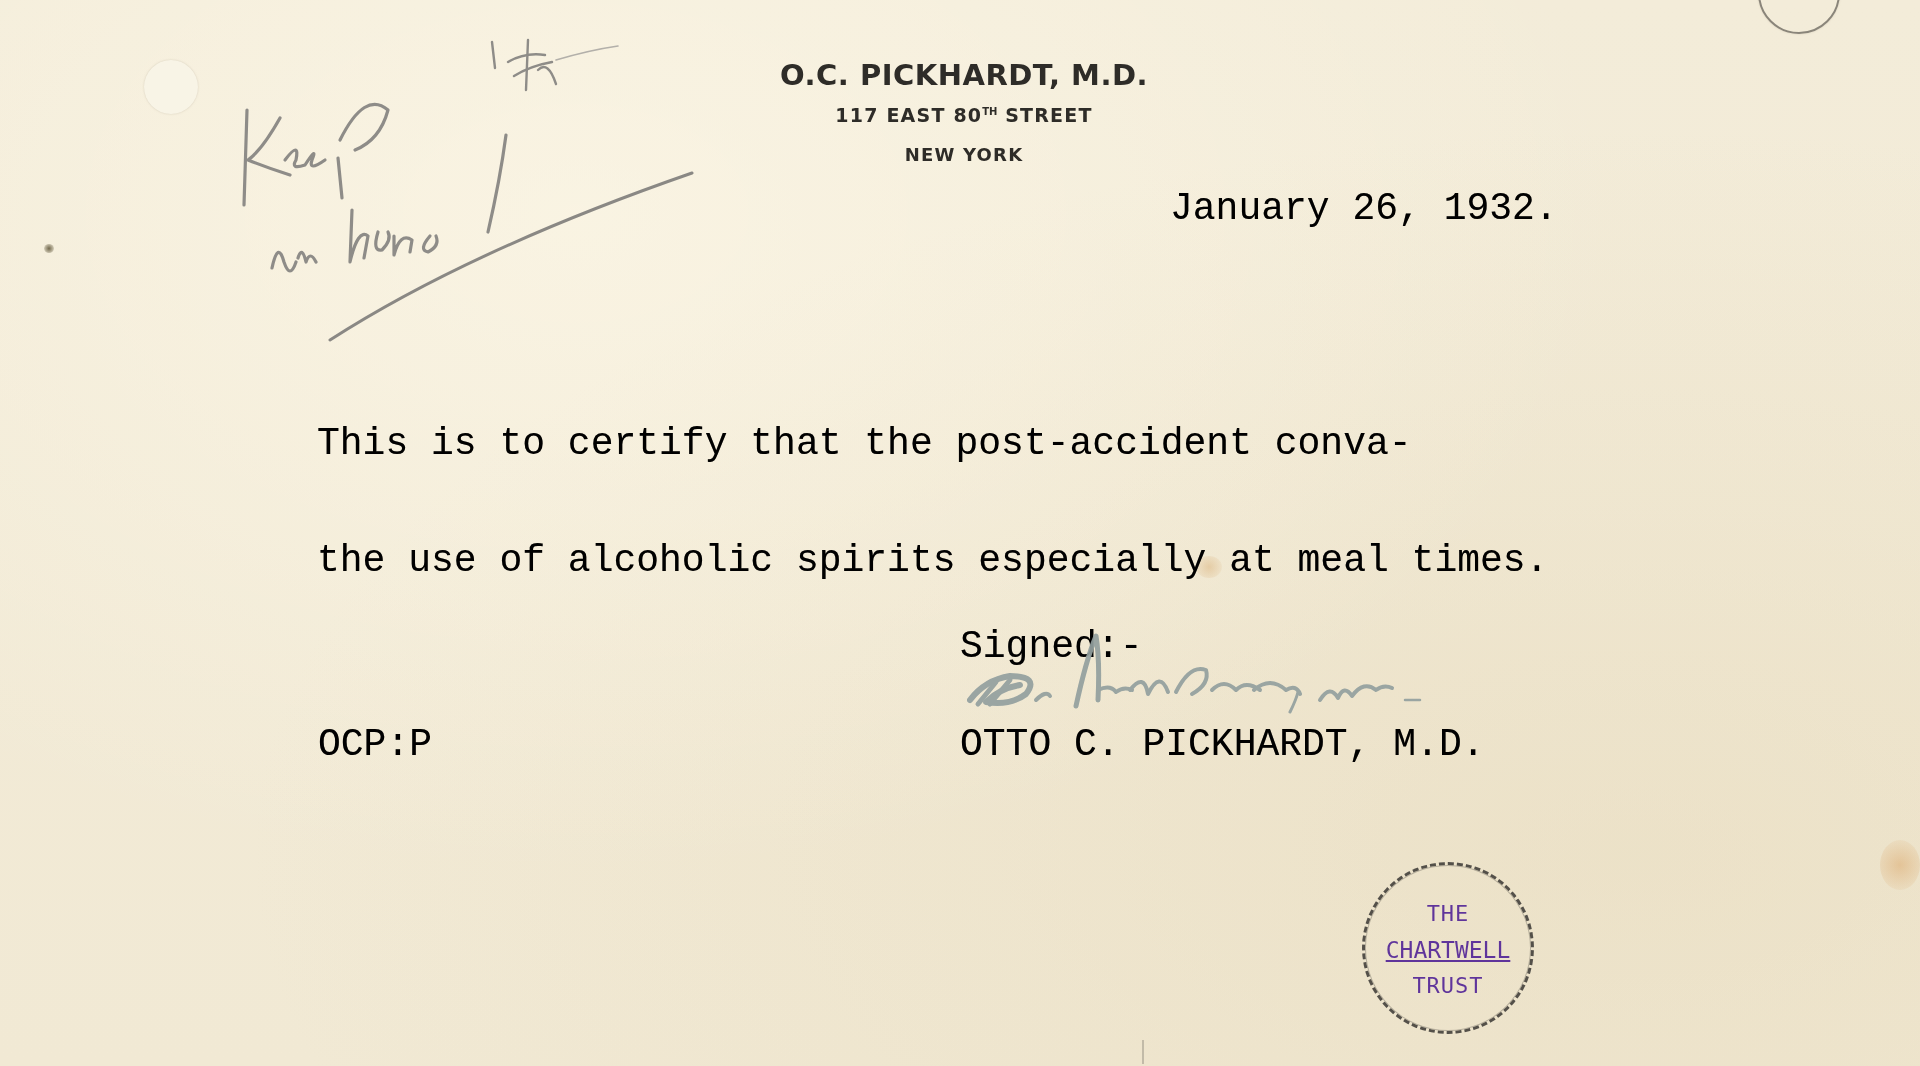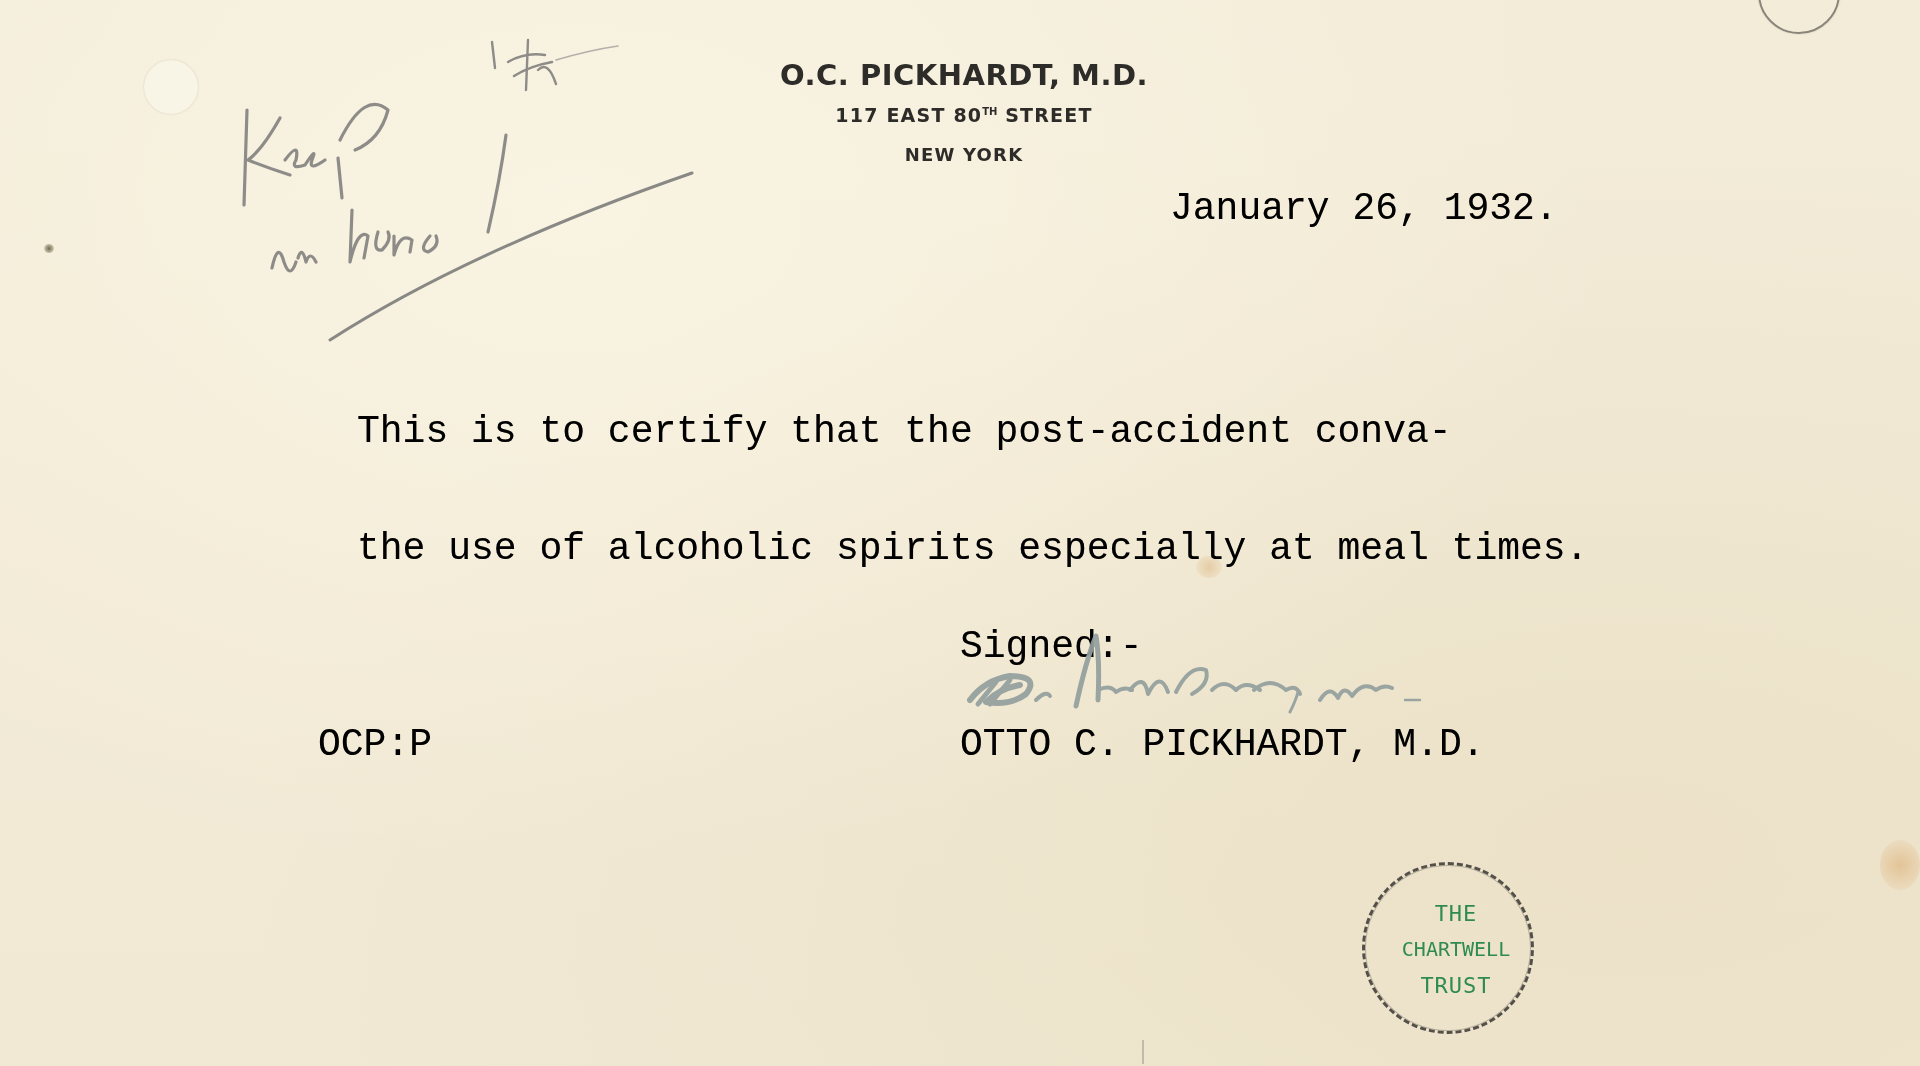--- a/index.html
+++ b/index.html
@@ -41,50 +41,50 @@
   .tw {
     position: absolute;
     font-family: "Liberation Mono", "DejaVu Sans Mono", monospace;
     font-size: 38px;
     line-height: 39px;
     color: #000000;
     white-space: pre;
     text-shadow: 0 0 0.6px rgba(60,55,48,0.5);
   }
   .date    { left: 1170px; top: 189px; }
-  .body    { left: 317px;  top: 334px; margin-left: 40px; }
+  .body    { left: 317px;  top: 346px; }
   .signed  { left: 960px;  top: 627px; text-align: center; }
   .sigline { left: 960px;  top: 725px; }
   .initials{ left: 318px;  top: 725px; }
 
   
   .stamp {
     position: absolute;
     left: 1362px;
     top: 862px;
     width: 166px;
     height: 166px;
     border-radius: 50%;
     border: 3px dashed #3f3c38;
     box-shadow: inset 0 0 0 1px rgba(60,57,52,0.35);
     opacity: 0.88;
   }
   .stamp-text {
     position: absolute;
-    left: 8px;
+    left: 0;
     width: 100%;
     text-align: center;
     font-family: "DejaVu Sans Mono", "Liberation Mono", monospace;
     font-size: 22px;
     letter-spacing: 1px;
-    color: #15803d;
+    color: #4c1d95;
     white-space: pre;
   }
   .st1 { top: 36px; }
-  .st2 { top: 72px; font-size: 20px; letter-spacing: 0; }
+  .st2 { top: 72px; font-size: 23px; letter-spacing: 0; text-decoration: underline; }
   .st3 { top: 108px; }
 
   
   .hole {
     position: absolute;
     border-radius: 50%;
     background: #f8f4e6;
     box-shadow: 0 0 2px rgba(190,180,160,0.6);
   }
   .hole-left { left: 144px; top: 60px; width: 54px; height: 54px; }

